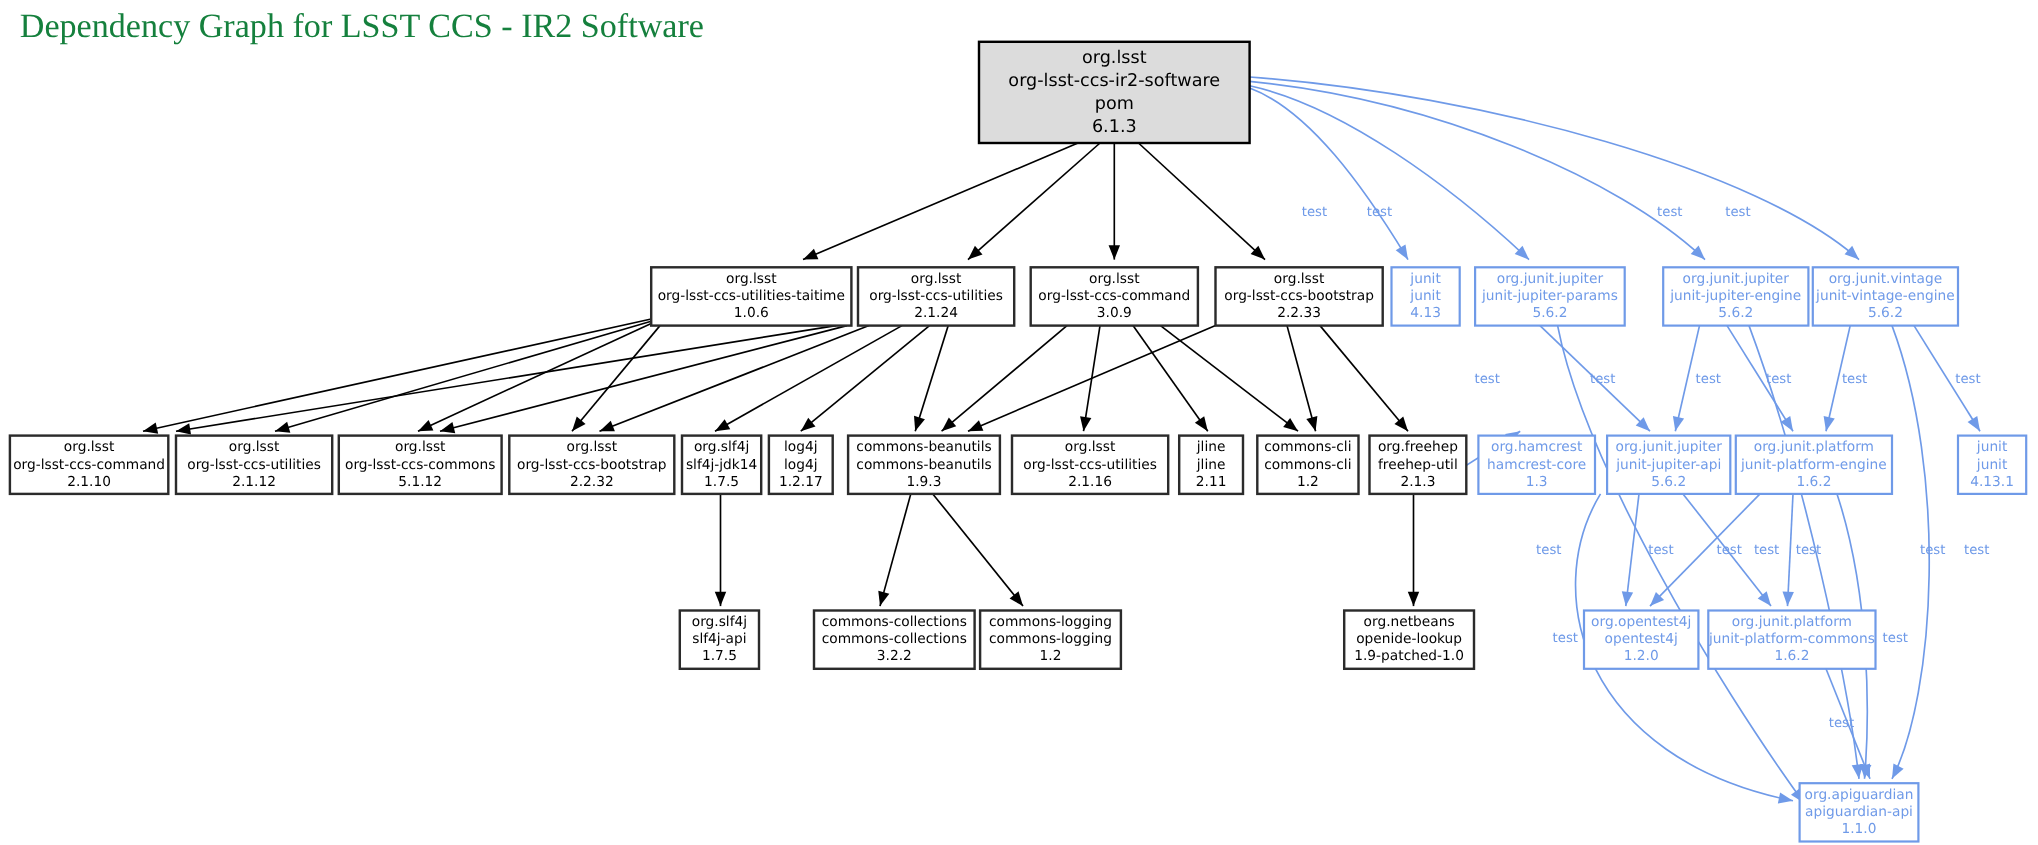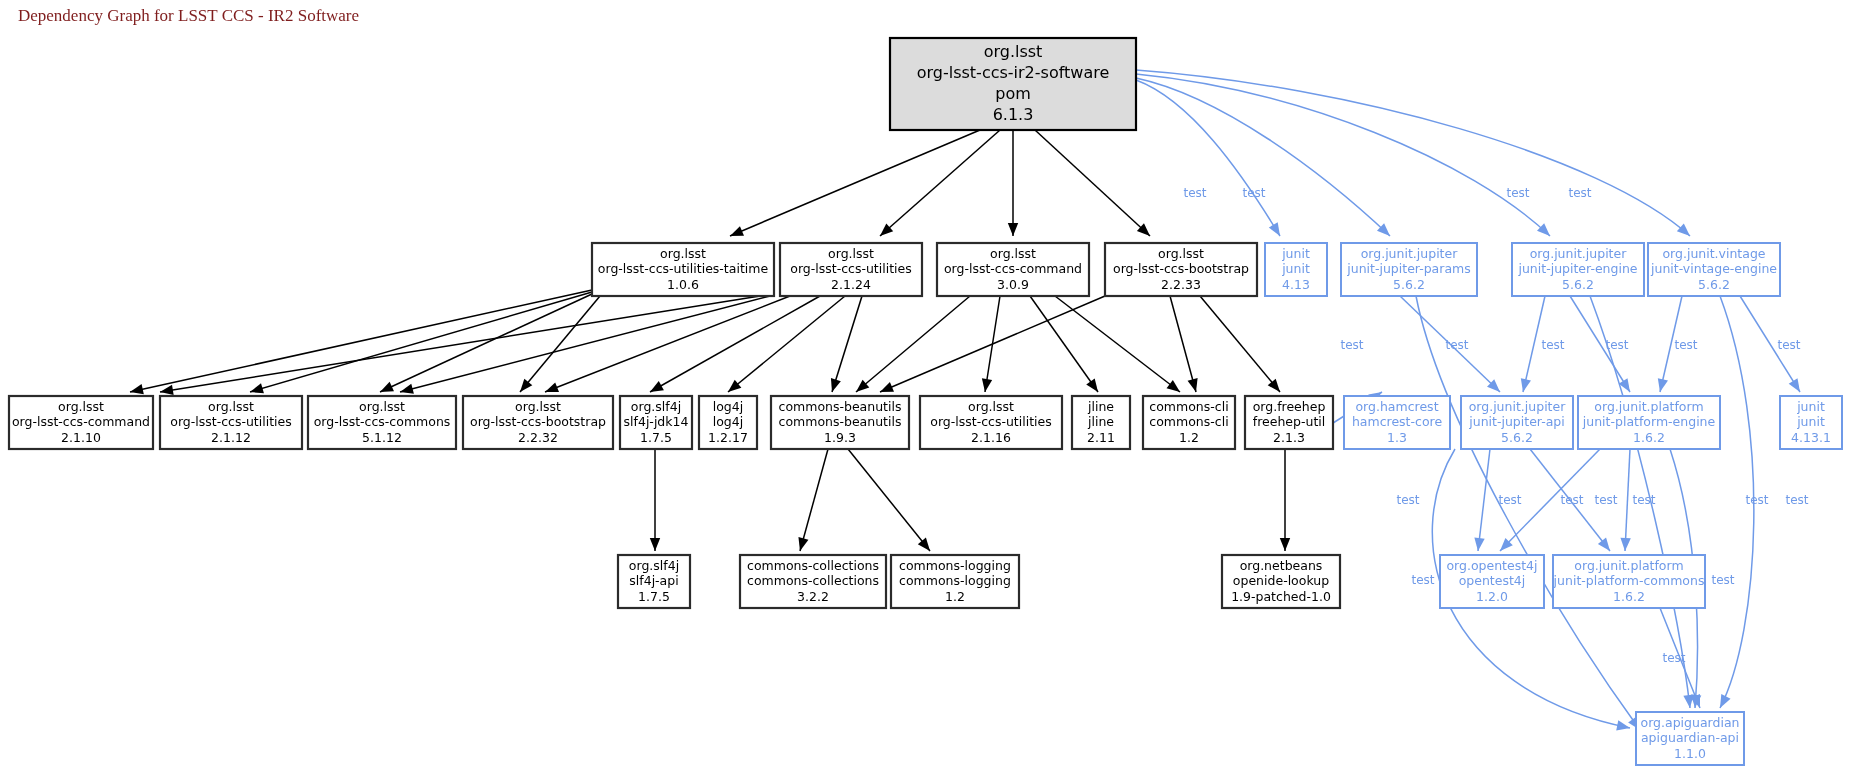--- a/index.html
+++ b/index.html
@@ -13,22 +13,22 @@
     height: 768px;
     background: #ffffff;
     overflow: hidden;
     font-family: "Liberation Sans", sans-serif;
   }
   #graph-title {
     position: absolute;
     left: 18px;
     top: 6px;
     font-family: "Liberation Serif", serif;
-    font-size: 17px;
-    color: #7f1d1d;
+    font-size: 31px;
+    color: #15803d;
     white-space: nowrap;
   }
   svg#graph-svg {
     position: absolute;
     left: 0;
     top: 0;
     width: 1853px;
     height: 768px;
   }
   .node-rect-compile {

